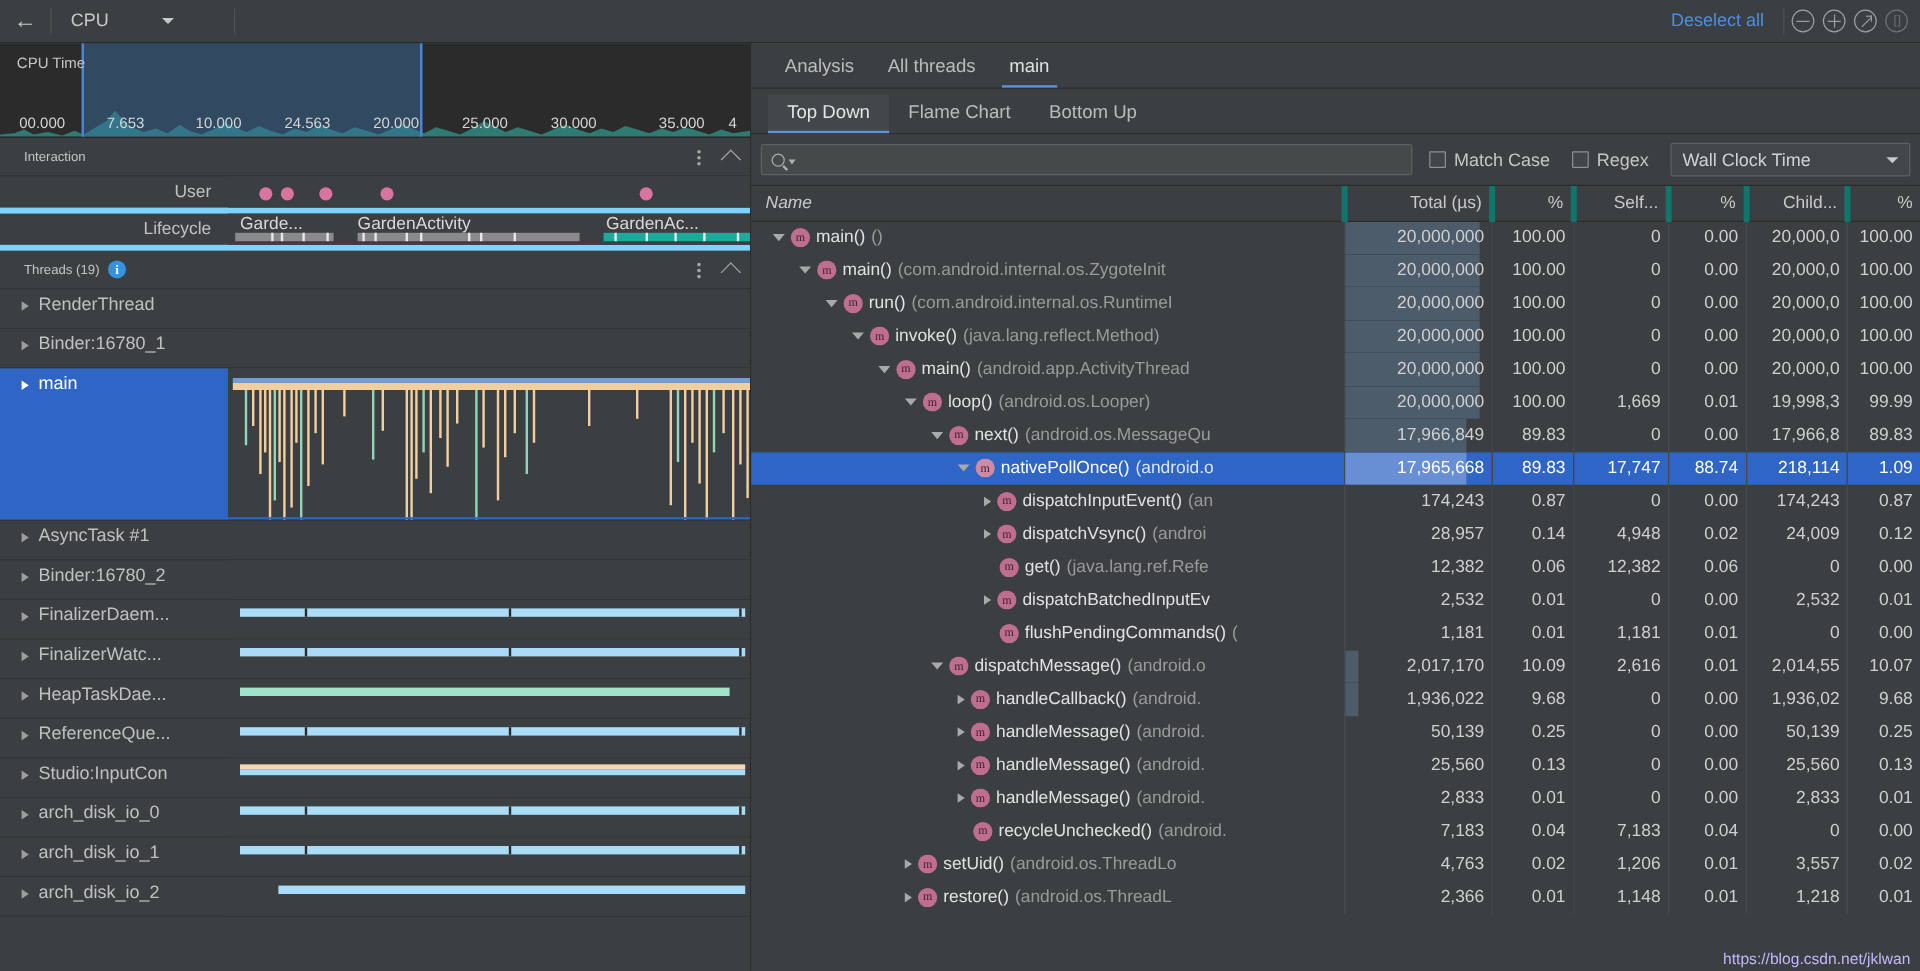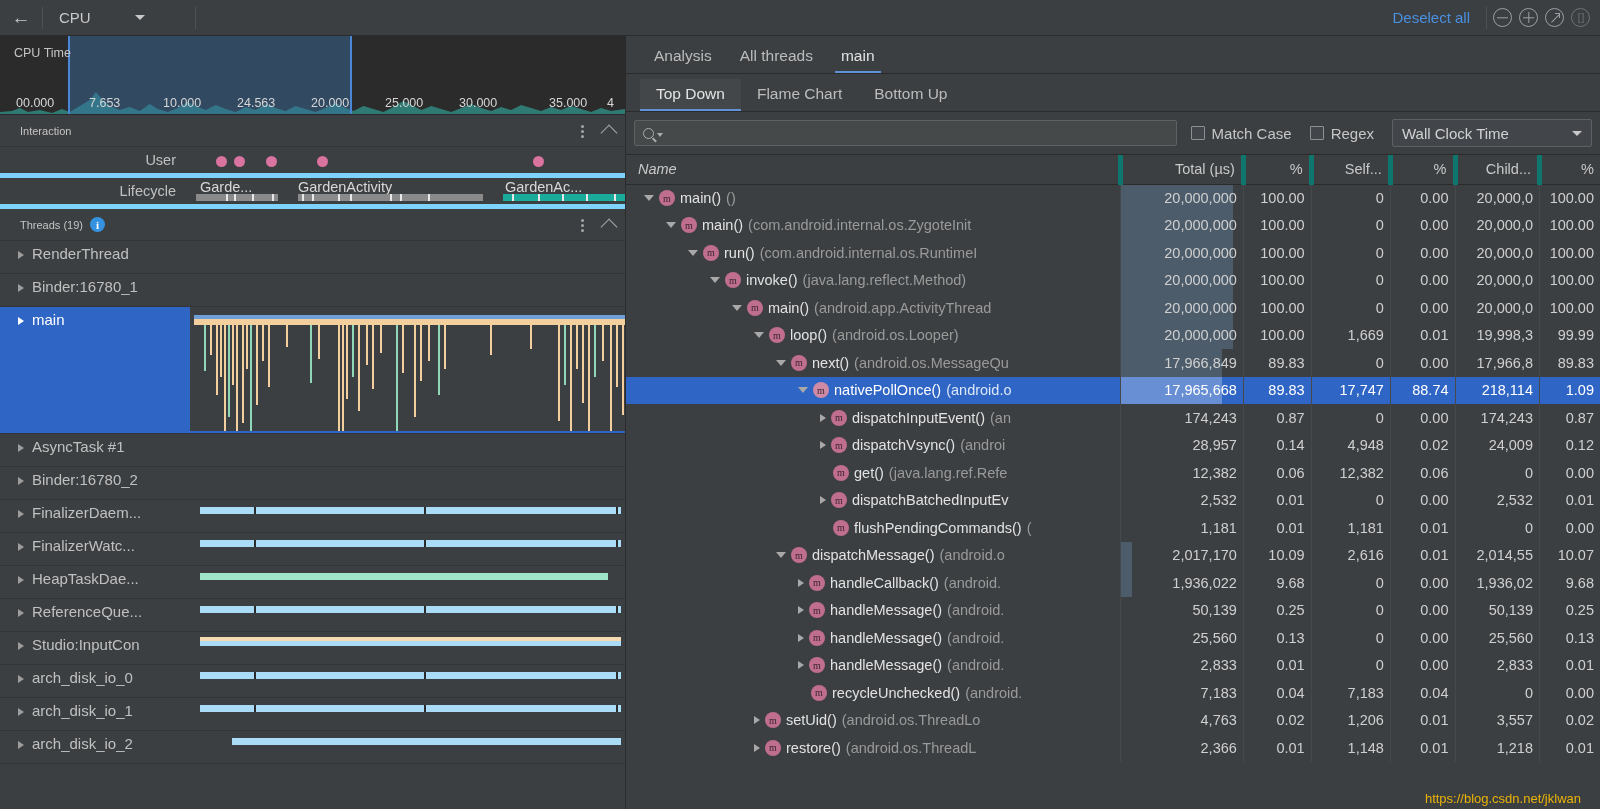--- a/index.html
+++ b/index.html
@@ -205,21 +205,21 @@
   tr.sel .micon { background: #cf8aa6; }
   .mname { color: #e2e2e2; }
   tr.sel .mname { color: #ffffff; }
   .mpkg { color: #9a9a9a; }
   tr.sel .mpkg { color: #dbe6f7; }
   
   td.total-cell { position: relative; }
   .tint { position: absolute; left: 0; top: 0; bottom: 0; background: rgba(120,160,205,0.30); }
   tr.sel .tint { background: rgba(255,255,255,0.28); }
   .cell-txt { position: relative; z-index: 2; }
-  .watermark { position: absolute; right: 19px; bottom: 3px; font-size: 13px; color: #eab308;
+  .watermark { position: absolute; right: 8px; bottom: 3px; font-size: 13px; color: #c4b5fd;
     z-index: 20; pointer-events: none; }
 </style>
 </head>
 <body>
 
 <div id="app">
 
   <div class="toolbar">
     <div class="back-arrow">←</div>
     <div class="tb-sep"></div>

